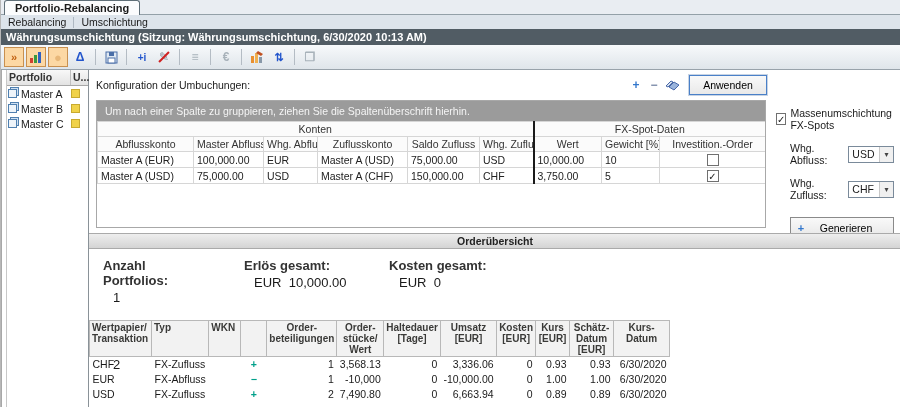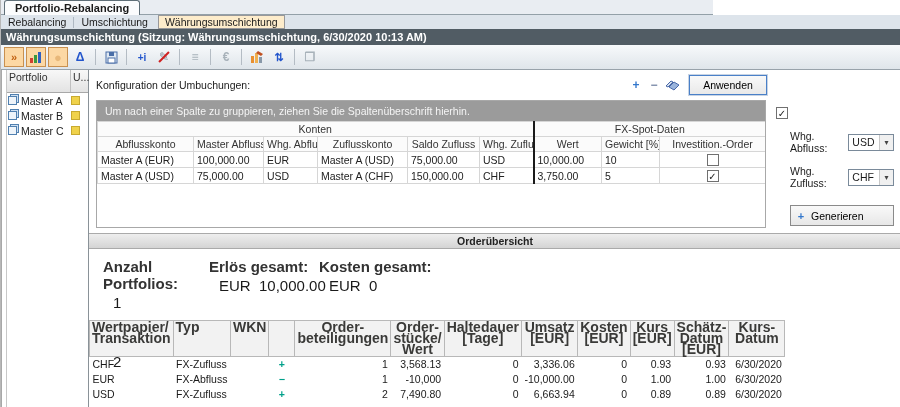--- a/index.html
+++ b/index.html
@@ -1,20 +1,20 @@
 <!DOCTYPE html>
 <html><head>
 <meta charset="utf-8">
 <style>
   * { margin:0; padding:0; box-sizing:border-box; }
   html,body { width:900px; height:407px; background:#fff; font-family:"Liberation Sans",sans-serif; font-size:11px; color:#1a1a1a; overflow:hidden; }
   .app { position:relative; width:900px; height:407px; background:#fff; border-left:1px solid #b8b8b8; }
 
   
-  .maintab-strip { position:absolute; left:0; top:0; width:712px; height:15px; background:#e9edf2; border-bottom:1px solid #93a0a8;text-align:center; }
+  .maintab-strip { position:absolute; left:0; top:0; width:900px; height:15px; background:#e9edf2; border-bottom:1px solid #93a0a8;text-align:center; }
   .main-tab { position:absolute; left:3px; top:0; height:15px; padding:0 10px; background:#fbfcfd; border:1px solid #5f6f78; border-bottom:none; border-radius:3px 3px 0 0; font-weight:bold; font-size:11px; line-height:14px; }
   .subtab-strip { position:absolute; left:0; top:15px; width:900px; height:14px; background:#dde4eb; display:flex; align-items:center; font-size:10.5px; }
   .subtab { padding:0 7px; line-height:13px; color:#1a1a1a; }
   .subtab-sep { width:1px; height:11px; background:#aeb8c2; }
   .subtab.active { background:#fdeccb; border:1px solid #98989a; line-height:11px; padding:0 6px; margin-left:3px; height:14px; display:flex; align-items:center; }
 
   .titlebar { position:absolute; left:0; top:29px; width:900px; height:16px; background:#515c64; color:#fff; font-weight:bold; font-size:11px; line-height:16px; padding-left:5px; }
 
   
   .toolbar { position:absolute; left:0; top:45px; width:900px; height:25px; background:linear-gradient(#f7f9fb,#dfe5ea); border-bottom:1px solid #98a2aa; display:flex; align-items:center; padding-left:3px; gap:2px; }
@@ -24,21 +24,21 @@
   .glyph-orange { color:#c06010; font-weight:bold; font-size:11px; }
   .glyph-blue { color:#2255cc; font-weight:bold; }
   .glyph-gray { color:#a8b2ba; font-weight:bold; }
   .glyph-peach { color:#e8b87a; font-size:13px; }
   .pen-wrap { position:relative; width:16px; height:16px; display:flex; align-items:center; justify-content:center; color:#8a94a0; font-size:12px; }
   .red-slash { position:absolute; left:1px; top:7px; width:14px; height:2px; background:#d02020; transform:rotate(-45deg); }
 
   
   .gutter { position:absolute; left:0; top:70px; width:6px; height:337px; background:#fff; border-left:1px solid #a8a8a8; border-right:1px solid #c8c8c8; }
   .portfolio-panel { position:absolute; left:6px; top:70px; width:82px; height:337px; background:#fff; border-right:1px solid #8a9298; }
-  .pp-header { height:23px; background:linear-gradient(#f8f8f8,#e3e3e3); border-bottom:1px solid #a8a8a8; display:flex; font-weight:normal; font-size:10.5px; color:#333; }
+  .pp-header { height:16px; background:linear-gradient(#f8f8f8,#e3e3e3); border-bottom:1px solid #a8a8a8; display:flex; font-weight:bold; font-size:10.5px; color:#333; }
   .pp-h1 { flex:1; padding-left:2px; line-height:15px; border-right:1px solid #c0c0c0; }
   .pp-h2 { width:17px; line-height:15px; padding-left:2px; }
   .pp-row { height:15px; display:flex; align-items:center; font-size:10.5px; }
   .pp-icon { margin:0 2px 0 1px; flex:none; }
   .pp-name { flex:1; white-space:nowrap; overflow:hidden; }
   .pp-usq { width:17px; display:flex; justify-content:flex-start; }
   .ysq { width:9px; height:9px; background:#f0d24a; border:1px solid #c8aa30; }
 
   
   .main { position:absolute; left:88px; top:70px; width:812px; height:337px; background:#fff; }
@@ -65,50 +65,49 @@
   .fx-check { margin-top:37px; display:flex; align-items:center; gap:4px; }
   .fx-row { margin:11px 0 0 14px; width:104px; display:flex; justify-content:space-between; align-items:center; }
   .dd { width:50px; height:17px; border:1px solid #7a8a9a; background:#fff; display:flex; align-items:center; }
   .dd-val { flex:1; padding-left:3px; }
   .dd-arrow { width:14px; height:15px; background:#f0f0f0; border-left:1px solid #c8c8c8; display:flex; align-items:center; justify-content:center; font-size:8px; color:#444; }
   .spin { width:50px; height:17px; border:1px solid #7a8a9a; background:#fff; display:flex; align-items:center; }
   .spin-val { flex:1; padding-left:3px; }
   .spin-btns { width:14px; height:15px; border-left:1px solid #c8c8c8; background:#f0f0f0; display:flex; flex-direction:column; align-items:center; justify-content:center; font-size:6px; line-height:6px; color:#444; }
   .gen-btn { margin:16px 0 0 14px; width:104px; height:21px; border:1px solid #8a8a8a; background:linear-gradient(#f9f9f9,#e7e7e7); display:flex; align-items:center; font-size:10.5px; }
   .gen-ic { width:20px; text-align:center; color:#3377cc; font-weight:bold; font-size:11px; }
-  .gen-lbl { flex:1; text-align:left; padding-right:12px; }
+  .gen-lbl { flex:1; text-align:center; padding-right:12px; }
 
   
   .overview-bar { position:absolute; left:0; top:163px; width:812px; height:16px; background:linear-gradient(#eeeeee,#d4d4d4); border-top:1px solid #aaa; border-bottom:1px solid #aaa; text-align:center; font-weight:bold; font-size:10.5px; line-height:14px; color:#222; }
-  .summary { position:absolute; left:14px; top:188px; display:grid; grid-template-columns:106px 110px auto; grid-column-gap:0; grid-row-gap:6px; font-size:15px; }
+  .summary { position:absolute; left:14px; top:188px; display:grid; grid-template-columns:106px 110px auto; grid-column-gap:0; grid-row-gap:6px; font-size:13px;gap:35px; }
   .sum-lbl { font-weight:bold; color:#333; }
   .sum-val { padding-left:10px; margin-top:2px; white-space:pre; }
 
   .orders { position:absolute; left:0; top:250px; }
   table.ord { border-collapse:collapse; table-layout:fixed; font-size:10.5px; }
-  table.ord th { border:1px solid #b8b8b8; background:#f2f2f2; font-weight:bold; font-size:14px; color:#3a3a38; padding:1px 2px; vertical-align:top; text-align:center; white-space:pre-line; line-height:11px; }
+  table.ord th { border:1px solid #b8b8b8; background:#f2f2f2; font-weight:bold; font-size:10px; color:#3a3a38; padding:1px 2px; vertical-align:top; text-align:center; white-space:pre-line; line-height:11px; }
   table.ord th.al { text-align:left; }
   table.ord td { padding:1px 3px; height:15px; white-space:nowrap; overflow:hidden; }
   table.ord td.num { text-align:right; }
   table.ord td.sign { text-align:center; color:#00a08a; font-weight:bold; }
 </style>
 </head>
 <body>
 
 <div class="app">
 
   <div class="maintab-strip">
     <div class="main-tab">Portfolio-Rebalancing</div>
   </div>
 
   <div class="subtab-strip">
     <div class="subtab">Rebalancing</div>
     <div class="subtab-sep"></div>
     <div class="subtab">Umschichtung</div>
-    <div class="subtab active">Währungsumschichtung</div>
   </div>
 
   <div class="titlebar">Währungsumschichtung (Sitzung: Währungsumschichtung, 6/30/2020 10:13 AM)</div>
 
   <div class="toolbar">
     <div class="tbtn hl">
         <span class="glyph-orange">»</span>
       </div>
     <div class="tbtn hl">
       <svg width="14" height="14">
@@ -273,20 +272,21 @@
           <td>5</td>
           <td class="cbx-cell"><span class="cbx">✓</span></td>
         </tr>
       </tbody>
         </table>
     </div>
 
     <div class="fx-panel">
       <div class="fx-check">
         <span class="cbx">✓</span>
+        <span>Massenumschichtung FX-Spots</span>
       </div>
       <div class="fx-row">
         <span>Whg. Abfluss:</span>
         <span class="dd">
           <span class="dd-val">USD</span>
           <span class="dd-arrow">▾</span>
         </span>
       </div>
       <div class="fx-row">
         <span>Whg. Zufluss:</span>

